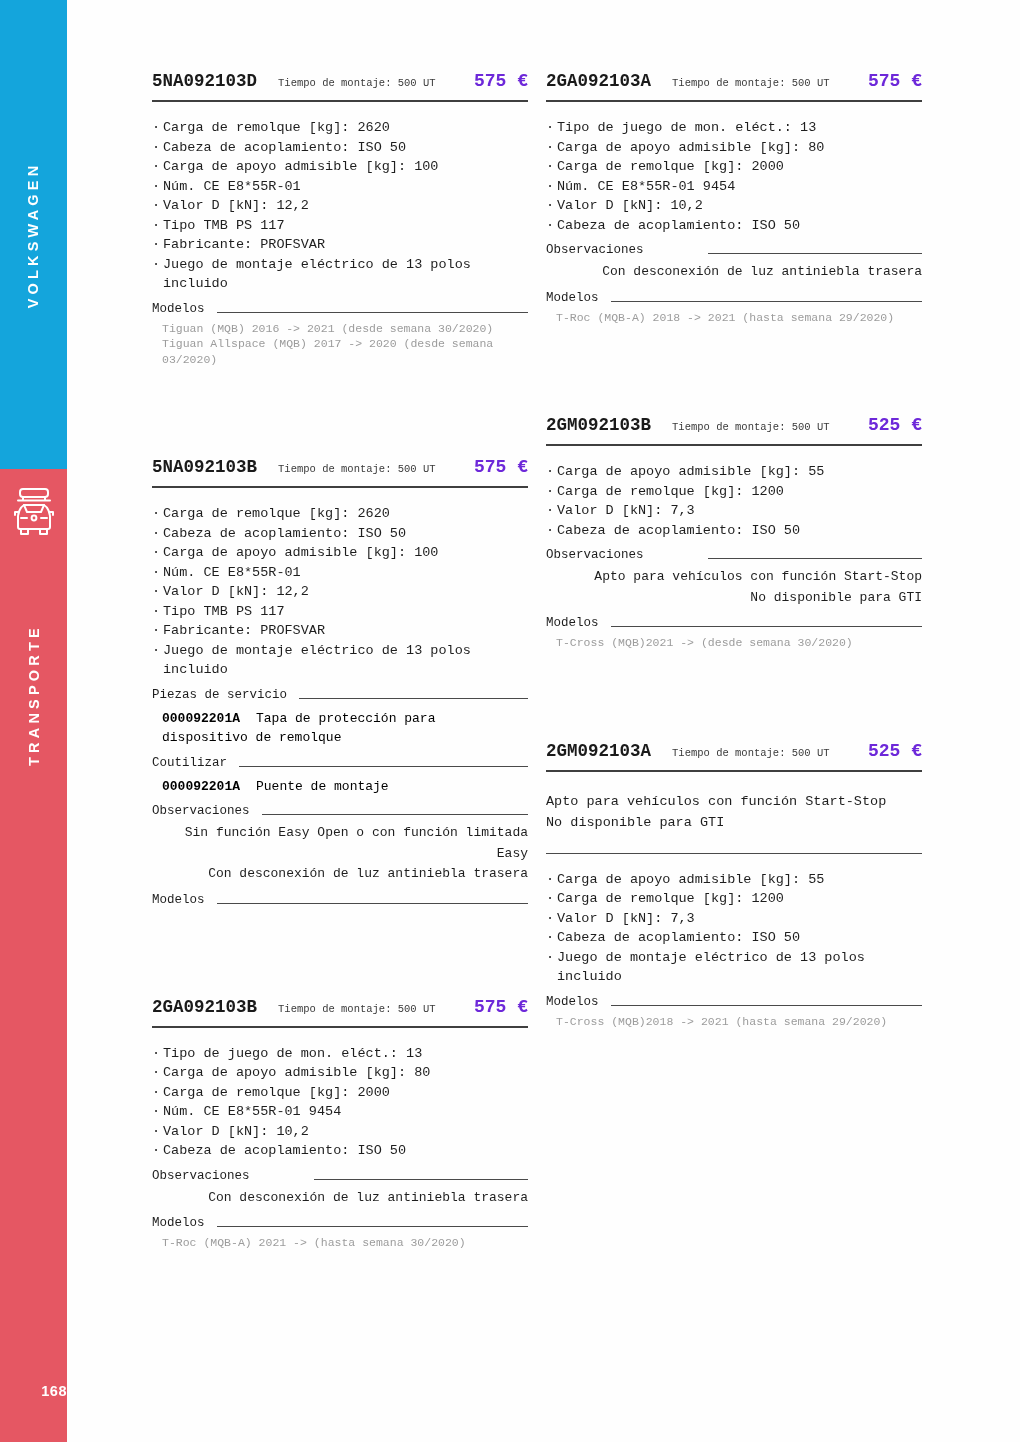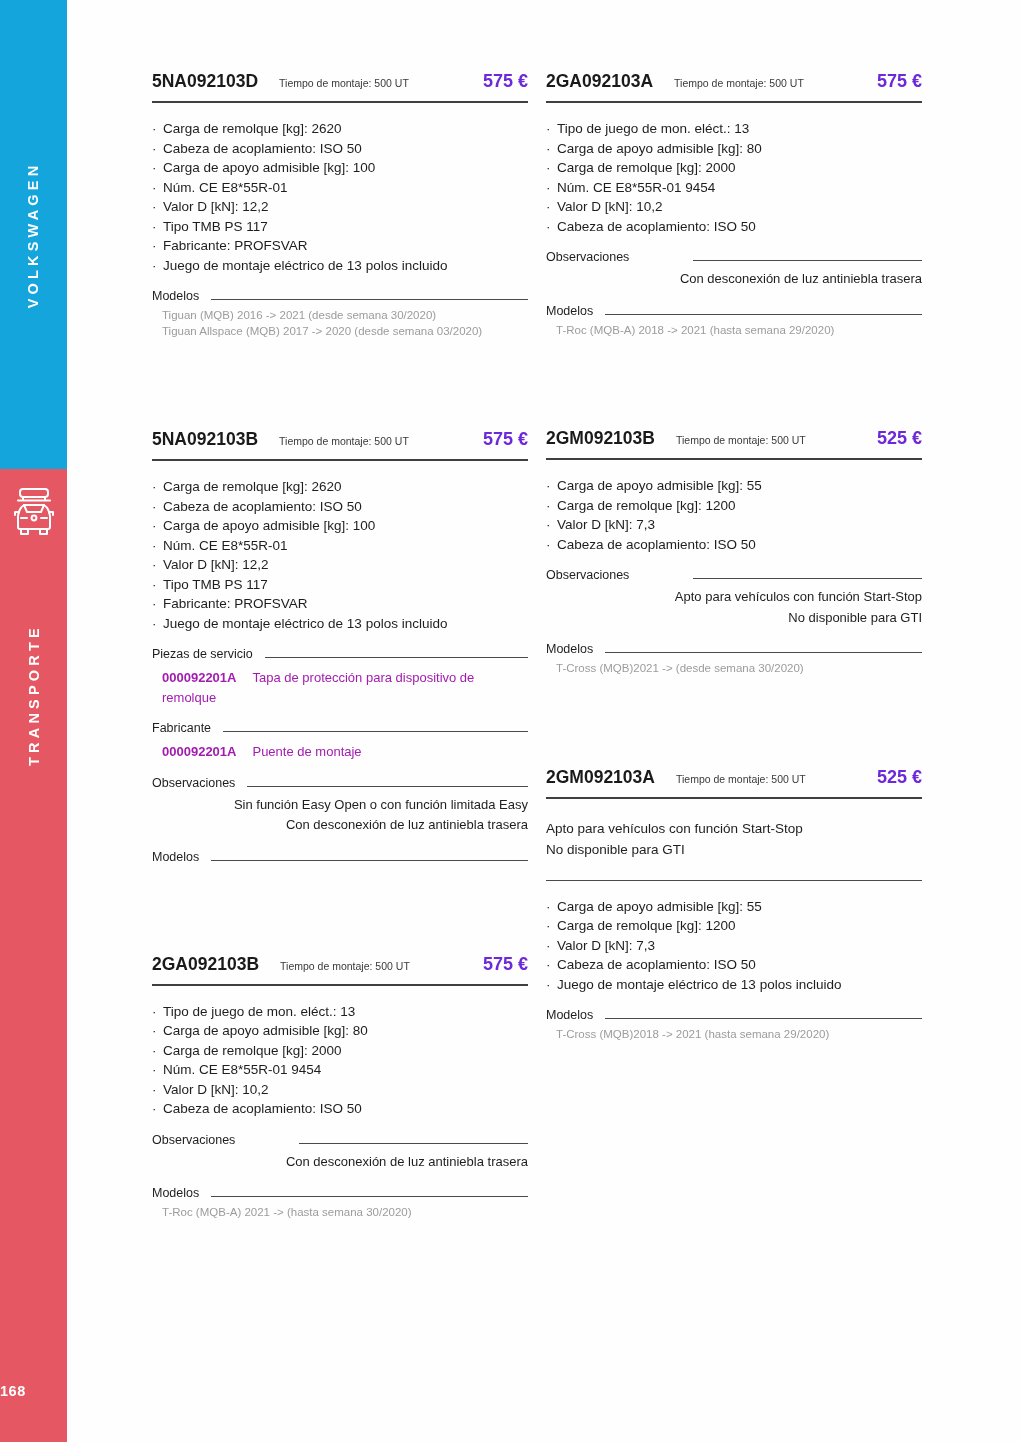--- a/index.html
+++ b/index.html
@@ -14,54 +14,54 @@
   .band-red{top:469px;height:973px;}
   .vwrap{position:absolute;left:0;width:67px;display:flex;align-items:center;justify-content:center;}
   .vwrap-brand{top:0;height:469px;}
   .vwrap-cat{top:480px;height:430px;}
   .vtext{
     transform:rotate(-90deg);white-space:nowrap;color:#ffffff;
     font-size:14.5px;font-weight:bold;letter-spacing:4.2px;
   }
   .car-icon{position:absolute;left:12px;top:486px;width:44px;height:56px;}
   .page-num{
-    position:absolute;left:0;top:1383px;width:67px;text-align:left;
+    position:absolute;left:0;top:1383px;width:67px;text-align:right;
     color:#ffffff;font-size:14.5px;font-weight:bold;letter-spacing:0.5px;
   }
   
   .content{position:absolute;left:152px;top:0;width:770px;}
   .title{
     margin-top:57px;font-size:18.5px;letter-spacing:5.5px;color:#7d8a93;
     font-weight:normal;white-space:nowrap;
   }
   .cols{display:flex;gap:18px;margin-top:27px;}
-  .col{width:376px;flex:0 0 376px;}
+  .col{width:376px;flex:0 0 376px;font-family:Liberation Mono, monospace;}
   .block{margin-bottom:46px;}
   .block-head{
     display:flex;align-items:baseline;border-bottom:2px solid #3f3f3f;padding-bottom:9px;
   }
   .part{font-size:17.5px;font-weight:bold;color:#1a1a1a;}
   .montage{font-size:10.5px;color:#3a3a3a;margin-left:21px;}
   .price{margin-left:auto;font-size:18px;font-weight:bold;color:#6d28d9;white-space:nowrap;margin-top:44px;}
   .intro{margin-top:19px;font-size:13.5px;color:#1e1e1e;line-height:21px;}
   .intro-divider{height:1px;background:#4a4a4a;margin-top:20px;}
   .bullets{margin-top:16px;}
   .bullet-line{display:flex;font-size:13.5px;color:#1e1e1e;line-height:19.5px;}
   .dot{width:11px;flex:0 0 11px;}
-  .section{margin-top:14px;}
+  .section{margin-top:8px;}
   .sec-row{display:flex;align-items:center;}
   .sec-label{font-size:12.5px;color:#1e1e1e;white-space:nowrap;}
   .sec-rule{flex:1;height:1px;background:#4a4a4a;margin-left:12px;margin-top:7px;}
   .wide-gap .sec-rule{margin-left:64px;}
   .models{margin-top:5px;padding-left:10px;}
   .model-line{font-size:11.5px;color:#9c9c9c;line-height:15.5px;}
   .notes{margin-top:5px;padding-left:10px;text-align:right;}
   .note-line{font-size:13px;color:#1e1e1e;line-height:20.5px;}
   .parts-list{margin-top:7px;padding-left:10px;}
-  .parts-entry{font-size:13px;color:#a21caf;line-height:19.5px;}
+  .parts-entry{font-size:13px;color:#000000;line-height:19.5px;}
   .part-code{font-weight:bold;margin-right:16px;}
 </style>
 </head>
 <body>
 
 <div class="band band-blue" style="background: rgb(20, 165, 220);"></div>
 <div class="band band-red" style="background: rgb(229, 87, 99);"></div>
 
 <div class="vwrap vwrap-brand">
   <span class="vtext">VOLKSWAGEN</span>
@@ -187,21 +187,21 @@
             <div class="sec-row">
               <span class="sec-label">Piezas de servicio</span>
               <div class="sec-rule"></div>
             </div>
             <div class="parts-list">
               <div class="parts-entry"><span class="part-code">000092201A</span><span class="part-desc">Tapa de protección para dispositivo de remolque</span></div>
             </div>
           </div>
           <div class="section">
             <div class="sec-row">
-              <span class="sec-label">Fabricante</span>
+              <span class="sec-label">Coutilizar</span>
               <div class="sec-rule"></div>
             </div>
             <div class="parts-list">
               <div class="parts-entry"><span class="part-code">000092201A</span><span class="part-desc">Puente de montaje</span></div>
             </div>
           </div>
           <div class="section">
             <div class="sec-row">
               <span class="sec-label">Observaciones</span>
               <div class="sec-rule"></div>

